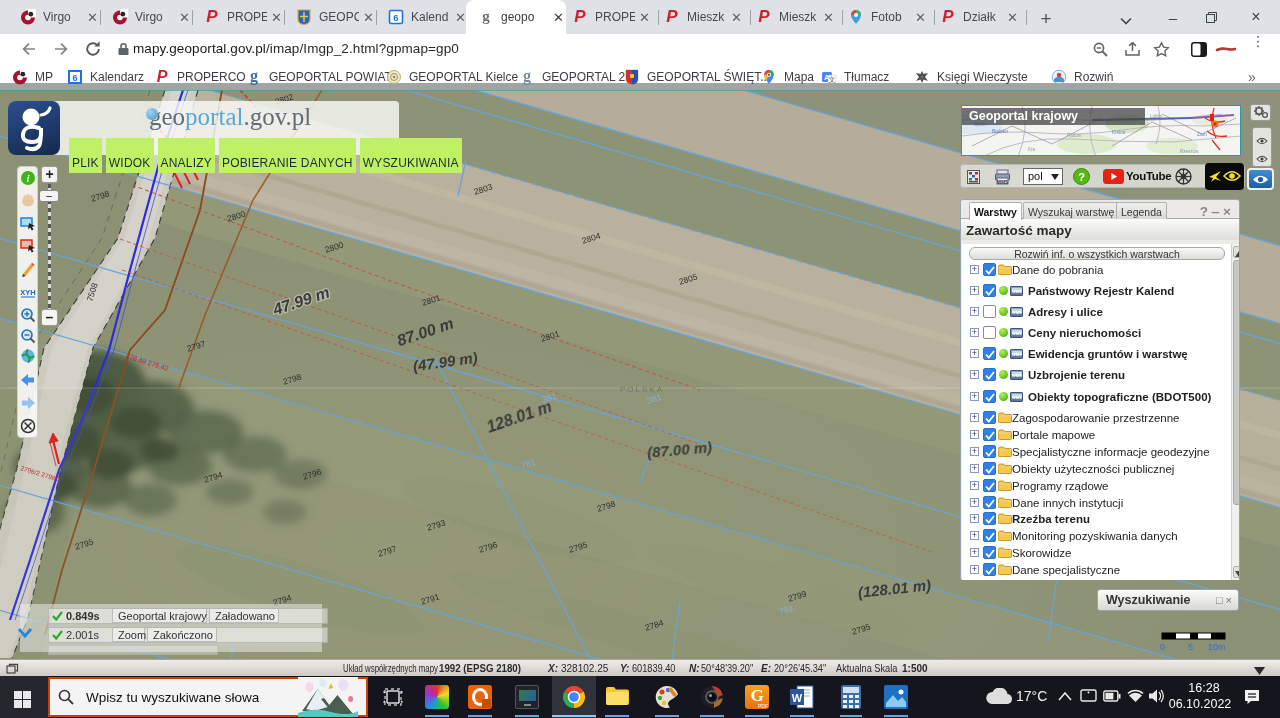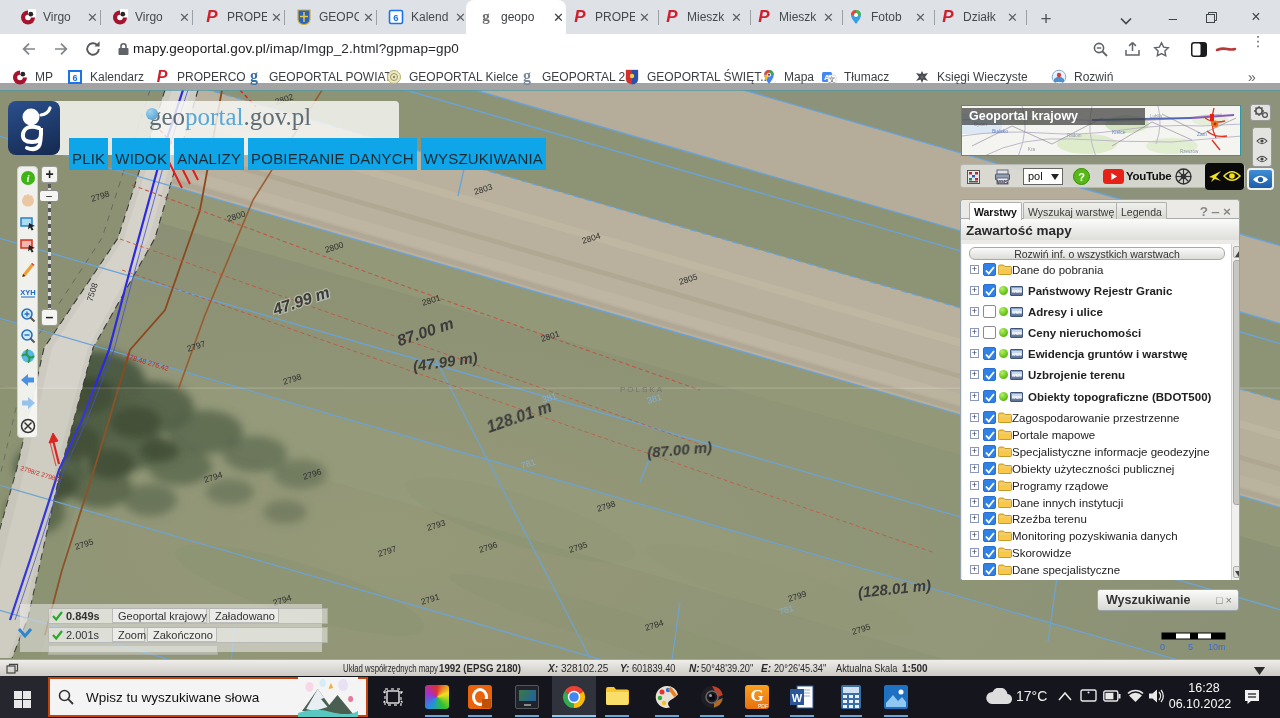--- a/index.html
+++ b/index.html
@@ -20,21 +20,21 @@
 #bkm{position:absolute;top:64px;left:0;width:1280px;height:26px;background:#fff;border-bottom:7px solid #a3a3a3}
 .bk{position:absolute;top:3px;height:20px;display:flex;align-items:center;font-size:12px;color:#3c4043}
 .bk .i{width:16px;height:16px;margin-right:7px}
 
 #map{position:absolute;top:90px;left:0;width:1280px;height:569px}
 
 #gplogo{position:absolute;left:8px;top:101px;width:52px;height:54px;background:linear-gradient(160deg,#2b4f8e,#14294e);border-radius:8px;z-index:5}
 #gpbar{position:absolute;left:45px;top:101px;width:354px;height:54px;background:rgba(250,250,248,.82);z-index:4;border-radius:0 4px 4px 0}
 #gptitle{position:absolute;left:149px;top:103px;font-family:"Liberation Serif",serif;font-size:25px;color:#5f6d75;z-index:6}
 #gpmenu{position:absolute;left:69px;top:138px;z-index:6;display:flex;gap:4px}
-.gpm{background:#0ea5e9;color:#1c2b33;font-size:15px;padding:12px 3px 3px;letter-spacing:.2px}
+.gpm{background:#bef264;color:#1c2b33;font-size:12px;padding:18px 3px 3px;letter-spacing:.2px}
 
 #ltool{position:absolute;left:17px;top:166px;width:21px;height:272px;background:rgba(248,248,246,.92);border:1px solid #cfcfcf;border-radius:4px;z-index:5}
 .lic{position:absolute;left:2px;width:16px;height:16px;text-align:center;line-height:16px;font-size:12px}
 
 #zplus,#zminus{position:absolute;left:41px;width:17px;height:17px;background:#f4f4f2;border:1px solid #9a9a9a;border-radius:3px;color:#222;font-weight:bold;text-align:center;line-height:14px;font-size:14px;z-index:5}
 #ztrack{position:absolute;left:48px;top:184px;width:3px;height:126px;background:repeating-linear-gradient(to bottom,#555 0 4px,rgba(255,255,255,.7) 4px 8px);z-index:5}
 #zhandle{position:absolute;left:39px;top:190px;width:20px;height:12px;background:#f4f4f2;border:1px solid #8a8a8a;border-radius:3px;z-index:6;text-align:center;line-height:9px;font-size:10px}
 
 #mmap{position:absolute;left:961px;top:105px;width:280px;height:51px;border:1px solid #2f98a4;z-index:5;overflow:hidden;background:#e9efe6}
 #mmlbl{position:absolute;left:0;top:2px;width:183px;height:17px;background:rgba(62,64,62,.72);color:#fff;font-weight:bold;font-size:12.5px;padding:1px 0 0 7px}
@@ -726,21 +726,21 @@
           <span class="cb cbc">
             <svg style="position:absolute;left:1px;top:2px" width="10" height="9" viewBox="0 0 10 9">
               <path d="M1 4.5 l2.8 3 L9 1" fill="none" stroke="#fff" stroke-width="1.8"></path>
             </svg>
           </span>
           <span class="gdot"></span>
           <span class="wms">
             <span style="position:absolute;left:1px;top:1px;width:10px;height:4px;background:#c8d8ec"></span>
             <span style="position:absolute;left:1px;bottom:1px;font-size:4px;color:#fff;line-height:4px;font-weight:bold">WMS</span>
           </span>
-          <span class="ltx" style="left:59px;font-weight:bold">Państwowy Rejestr Granic</span>
+          <span class="ltx" style="left:59px;font-weight:bold">Państwowy Rejestr Kalend</span>
         </div>
 <div class="lrow" style="top:60.5px">
           <span class="plus">+</span>
           <span class="cb cbu"></span>
           <span class="gdot"></span>
           <span class="wms">
             <span style="position:absolute;left:1px;top:1px;width:10px;height:4px;background:#c8d8ec"></span>
             <span style="position:absolute;left:1px;bottom:1px;font-size:4px;color:#fff;line-height:4px;font-weight:bold">WMS</span>
           </span>
           <span class="ltx" style="left:59px;font-weight:bold">Adresy i ulice</span>
@@ -879,21 +879,21 @@
           <span class="plus">+</span>
           <span class="cb cbc">
             <svg style="position:absolute;left:1px;top:2px" width="10" height="9" viewBox="0 0 10 9">
               <path d="M1 4.5 l2.8 3 L9 1" fill="none" stroke="#fff" stroke-width="1.8"></path>
             </svg>
           </span>
           <svg class="fold" viewBox="0 0 14 11">
             <path d="M0.5 2.5 q0 -1.5 1.5 -1.5 h3.5 l1.5 1.5 h5.5 q1 0 1 1 v6 q0 1 -1 1 h-11 q-1.5 0 -1.5 -1.5 Z" fill="#f7c84b" stroke="#b8860b" stroke-width=".8"></path>
             <path d="M0.5 4 h13" stroke="#e8d8a0" stroke-width=".8"></path>
           </svg>
-          <span class="ltx" style="left:43px;font-weight:normal">Rzeźba terenu</span>
+          <span class="ltx" style="left:43px;font-weight:bold">Rzeźba terenu</span>
         </div>
 <div class="lrow" style="top:285px">
           <span class="plus">+</span>
           <span class="cb cbc">
             <svg style="position:absolute;left:1px;top:2px" width="10" height="9" viewBox="0 0 10 9">
               <path d="M1 4.5 l2.8 3 L9 1" fill="none" stroke="#fff" stroke-width="1.8"></path>
             </svg>
           </span>
           <svg class="fold" viewBox="0 0 14 11">
             <path d="M0.5 2.5 q0 -1.5 1.5 -1.5 h3.5 l1.5 1.5 h5.5 q1 0 1 1 v6 q0 1 -1 1 h-11 q-1.5 0 -1.5 -1.5 Z" fill="#f7c84b" stroke="#b8860b" stroke-width=".8"></path>

